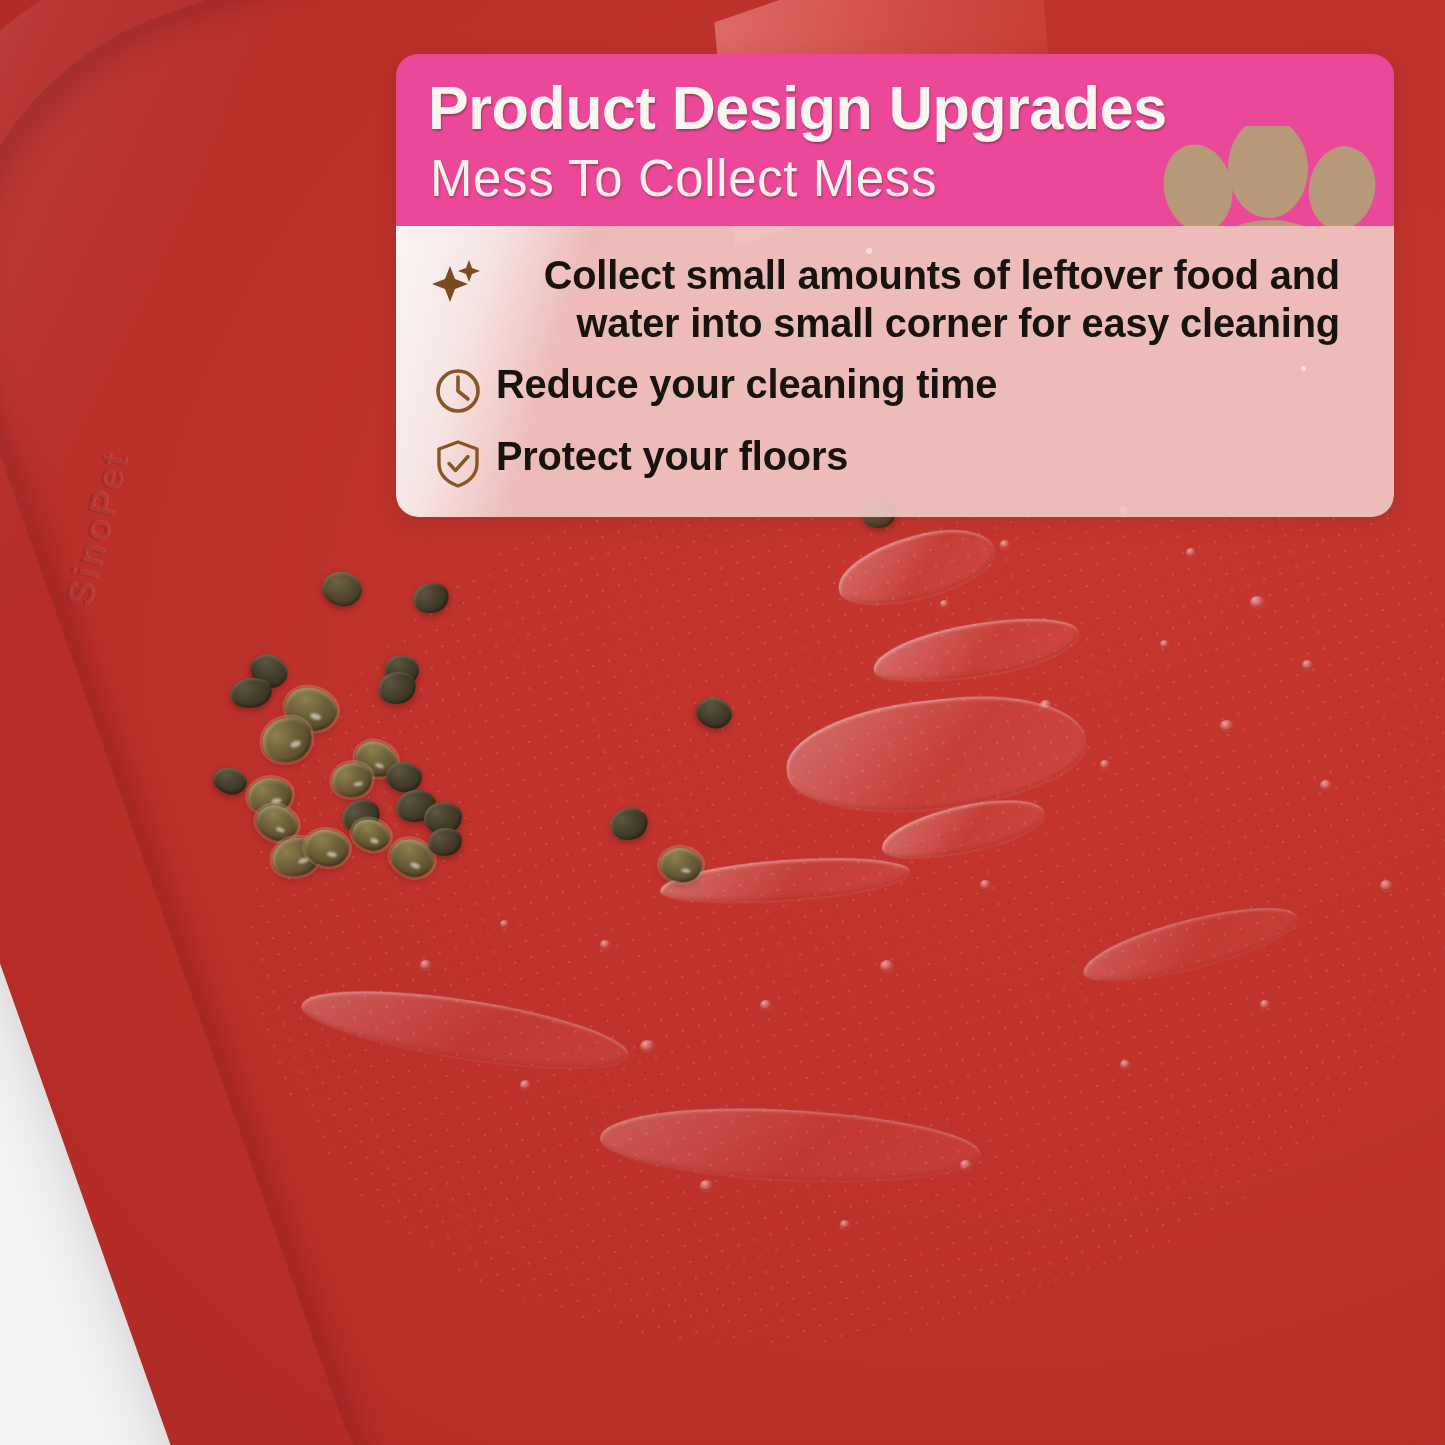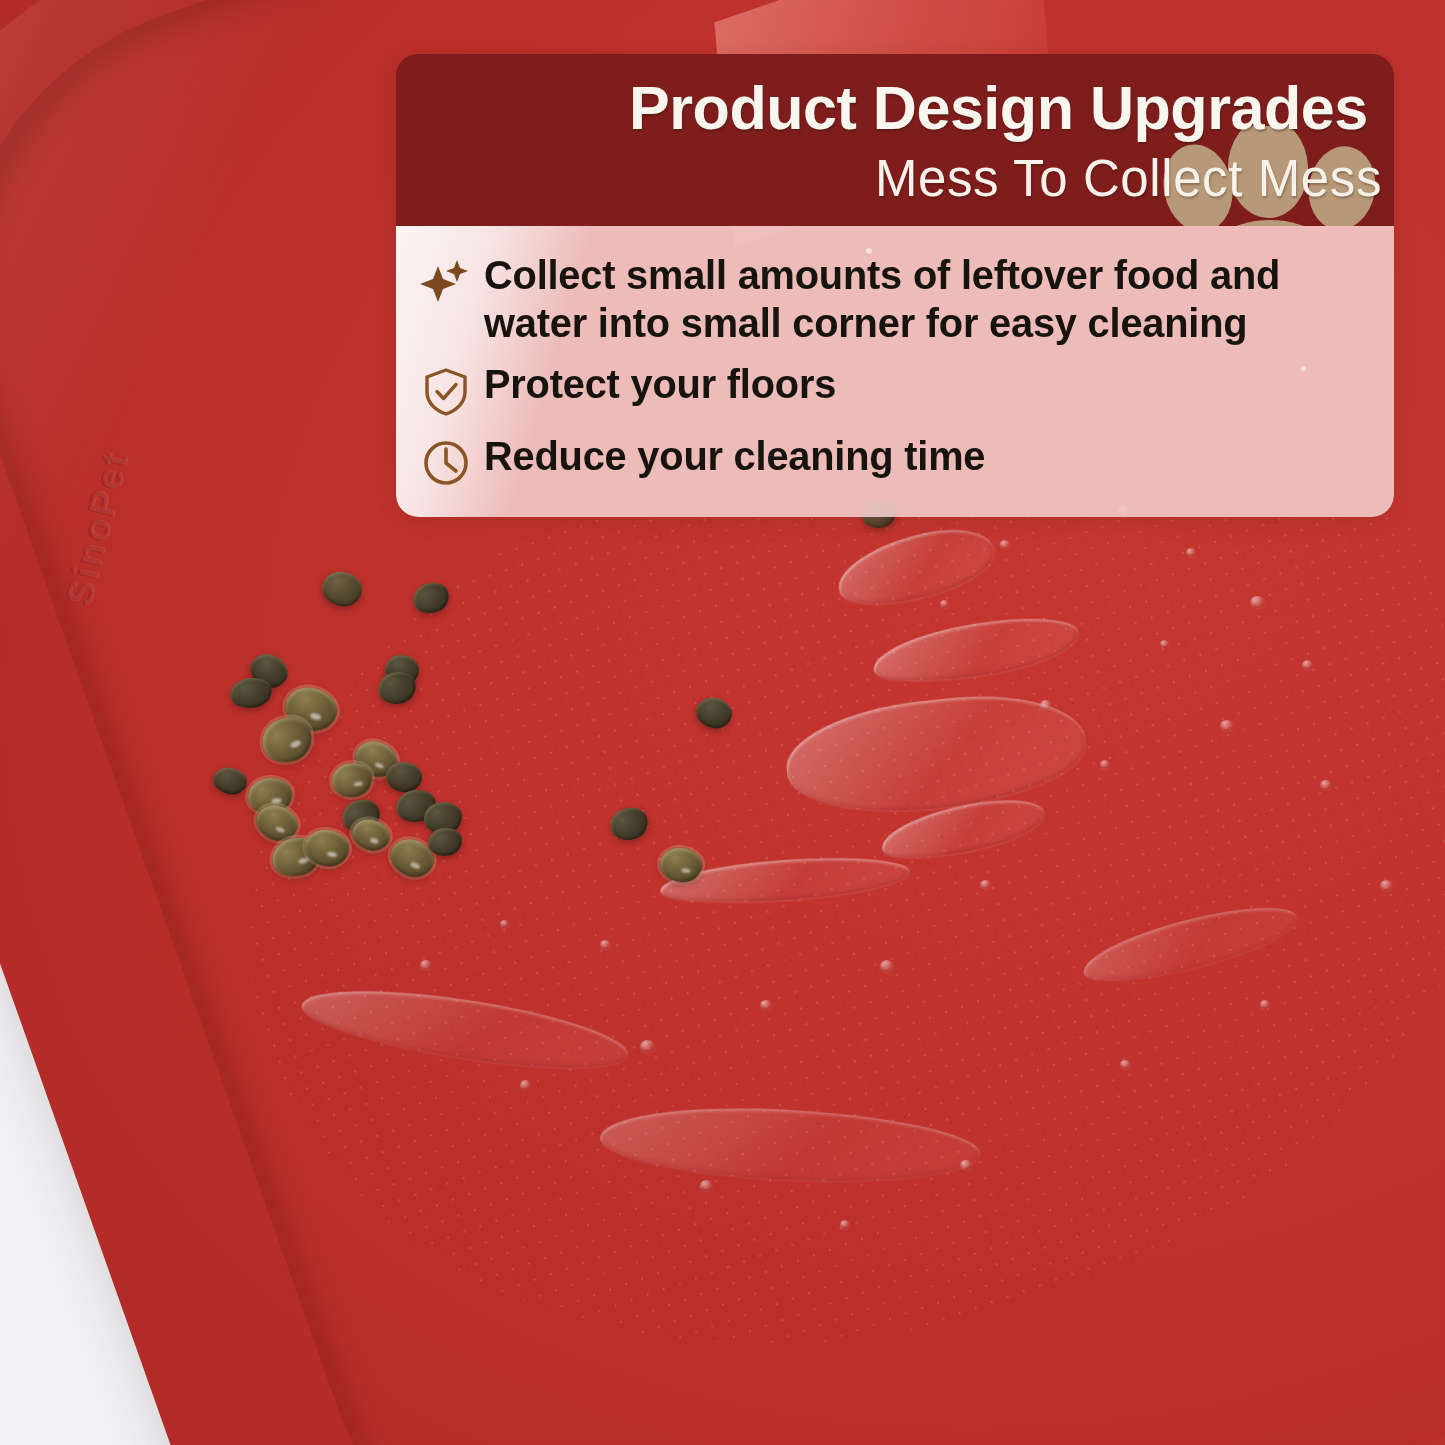--- a/index.html
+++ b/index.html
@@ -181,24 +181,23 @@
     left: 396px;
     top: 54px;
     width: 998px;
     border-radius: 22px;
     overflow: hidden;
     box-shadow: 0 5px 22px rgba(60,25,20,0.14);
   }
 
   .panel-header {
     position: relative;
-    background: #7f1d1d;
-    padding: 22px 12px 20px 0;
+    background: #ec4899;
+    padding: 22px 4px 20px 0;
     overflow: hidden;
-    text-align: right;
   }
 
   .paw {
     position: absolute;
     right: 6px;
     top: 72px;
     width: 230px;
     height: 190px;
     opacity: 1;
     pointer-events: none;
@@ -228,22 +227,23 @@
     line-height: 1.05;
     font-weight: 400;
     letter-spacing: 0.6px;
     text-shadow: 1px 2px 2px rgba(40,22,12,0.28);
     white-space: nowrap;
   }
 
   .panel-body {
     position: relative;
     background: rgba(243,206,204,0.88);
-    padding: 26px 28px 26px 22px;
+    padding: 26px 28px 26px 34px;
     backdrop-filter: blur(1px);
+    text-align: right;
   }
   
   .body-wedge {
     position: absolute;
     left: 0; top: 0;
     width: 300px; height: 100%;
     background: linear-gradient(106deg, rgba(252,250,250,0.92) 0%, rgba(250,243,243,0.75) 26%, rgba(243,206,204,0.0) 52%);
     pointer-events: none;
   }
   .body-speck {
@@ -440,34 +440,34 @@
               <path d="M16,12 L21,25 L34,30 L21,35 L16,48 L11,35 L-2,30 L11,25 Z" transform="translate(4,0)" fill="#7b4a1e"></path>
               <path d="M38,6 L41,14 L49,17 L41,20 L38,28 L35,20 L27,17 L35,14 Z" transform="translate(1,0)" fill="#7b4a1e"></path>
             </svg>
           </span>
           <span class="bullet-text">Collect small amounts of leftover food and water into small corner for easy cleaning</span>
         </li>
 
         <li class="bullet">
           <span class="bullet-icon">
             <svg width="56" height="56" viewBox="0 0 56 56">
+              <circle cx="28" cy="28" r="20" fill="none" stroke="#8a5524" stroke-width="3.6"></circle>
+              <path d="M28,14 L28,28 L38,36" fill="none" stroke="#8a5524" stroke-width="3.6" stroke-linecap="round" stroke-linejoin="round"></path>
+            </svg>
+          </span>
+          <span class="bullet-text">Reduce your cleaning time</span>
+        </li>
+
+        <li class="bullet">
+          <span class="bullet-icon">
+            <svg width="56" height="56" viewBox="0 0 56 56">
               <path d="M28,7 L47,14 L47,29 C47,40 38,47.5 28,51 C18,47.5 9,40 9,29 L9,14 Z" fill="none" stroke="#8a5524" stroke-width="3.4" stroke-linejoin="round"></path>
               <path d="M19,28.5 L25.5,35.5 L38,21.5" fill="none" stroke="#8a5524" stroke-width="3.4" stroke-linecap="round" stroke-linejoin="round"></path>
             </svg>
           </span>
           <span class="bullet-text">Protect your floors</span>
         </li>
 
-        <li class="bullet">
-          <span class="bullet-icon">
-            <svg width="56" height="56" viewBox="0 0 56 56">
-              <circle cx="28" cy="28" r="20" fill="none" stroke="#8a5524" stroke-width="3.6"></circle>
-              <path d="M28,14 L28,28 L38,36" fill="none" stroke="#8a5524" stroke-width="3.6" stroke-linecap="round" stroke-linejoin="round"></path>
-            </svg>
-          </span>
-          <span class="bullet-text">Reduce your cleaning time</span>
-        </li>
-
       </ul>
     </div>
   </div>
 
 </div>
 
 </body></html>

